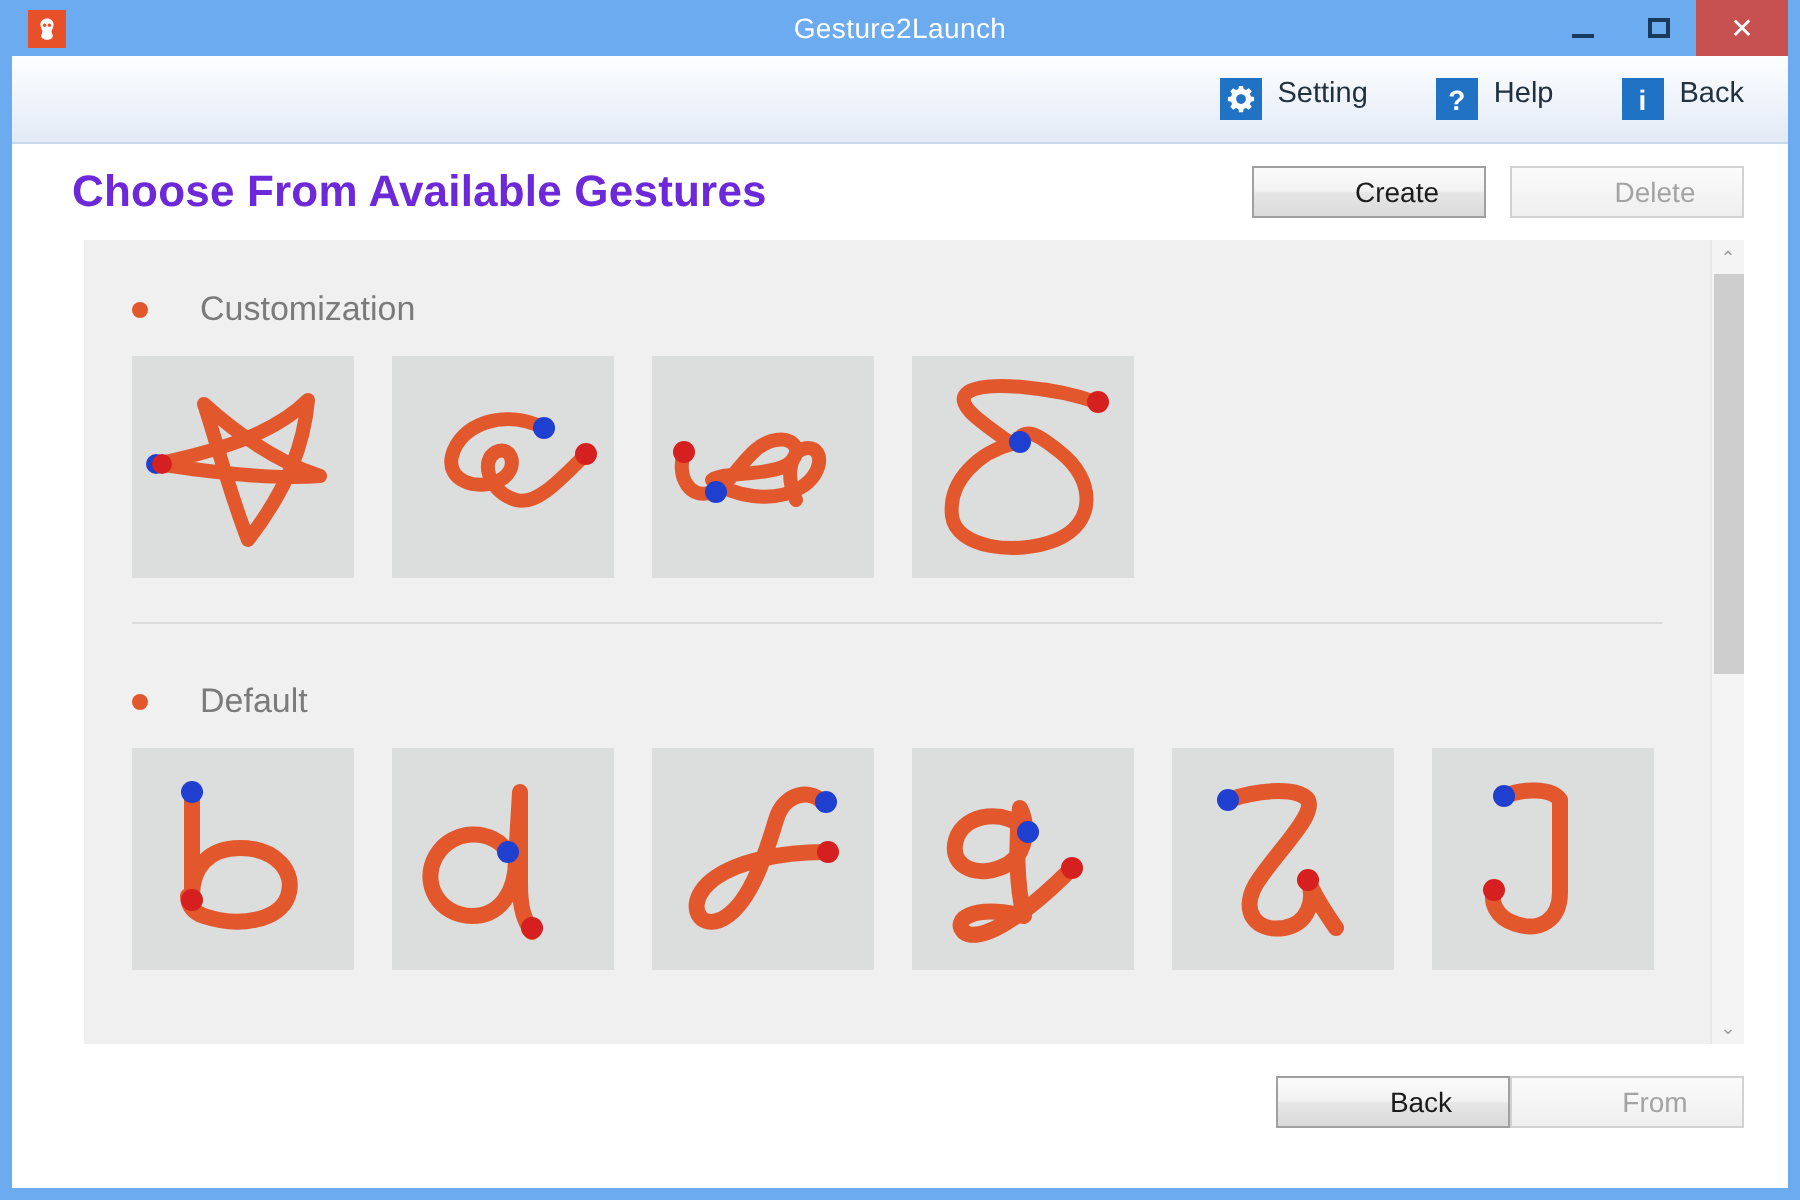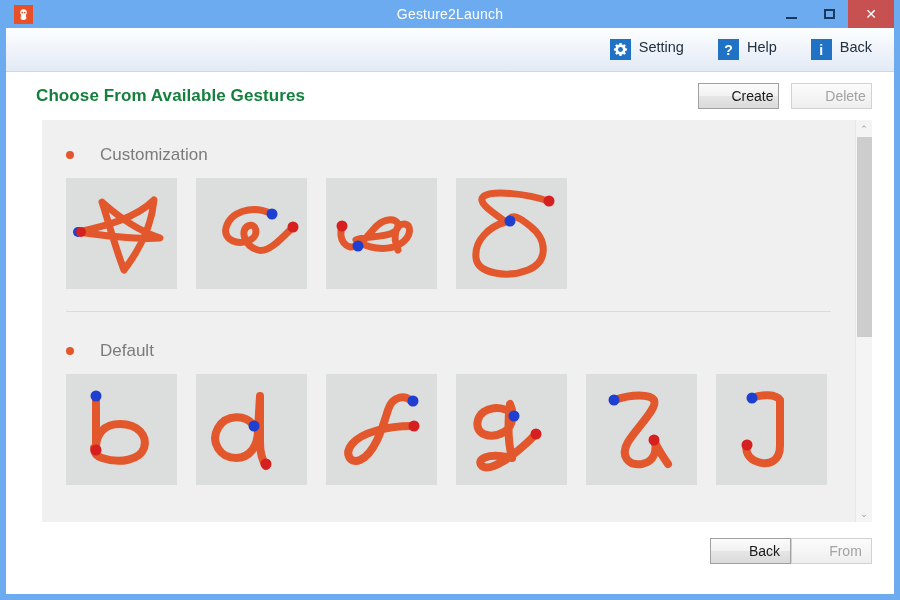--- a/index.html
+++ b/index.html
@@ -118,30 +118,30 @@
   }
 
   
   .page-head {
     height: 48px;
     display: flex;
     align-items: center;
     padding: 0 22px 0 30px;
   }
   .page-title {
-    font-size: 17px;
+    font-size: 22px;
     font-weight: bold;
-    color: #15803d;
+    color: #6d28d9;
     flex: 1;
     letter-spacing: .1px;
   }
   .head-buttons { display: flex; gap: 12px; }
 
   .btn {
-    width: 81px;
+    width: 117px;
     height: 26px;
     font-size: 14px;
     font-family: "Liberation Sans", sans-serif;
     color: #1a1a1a;
     background: linear-gradient(to bottom, #fbfbfb 0%, #f2f2f2 48%, #e6e6e6 52%, #dadada 100%);
     border: 1px solid #a0a0a0;
     display: flex;
     align-items: center;
     justify-content: center;
     cursor: default;

